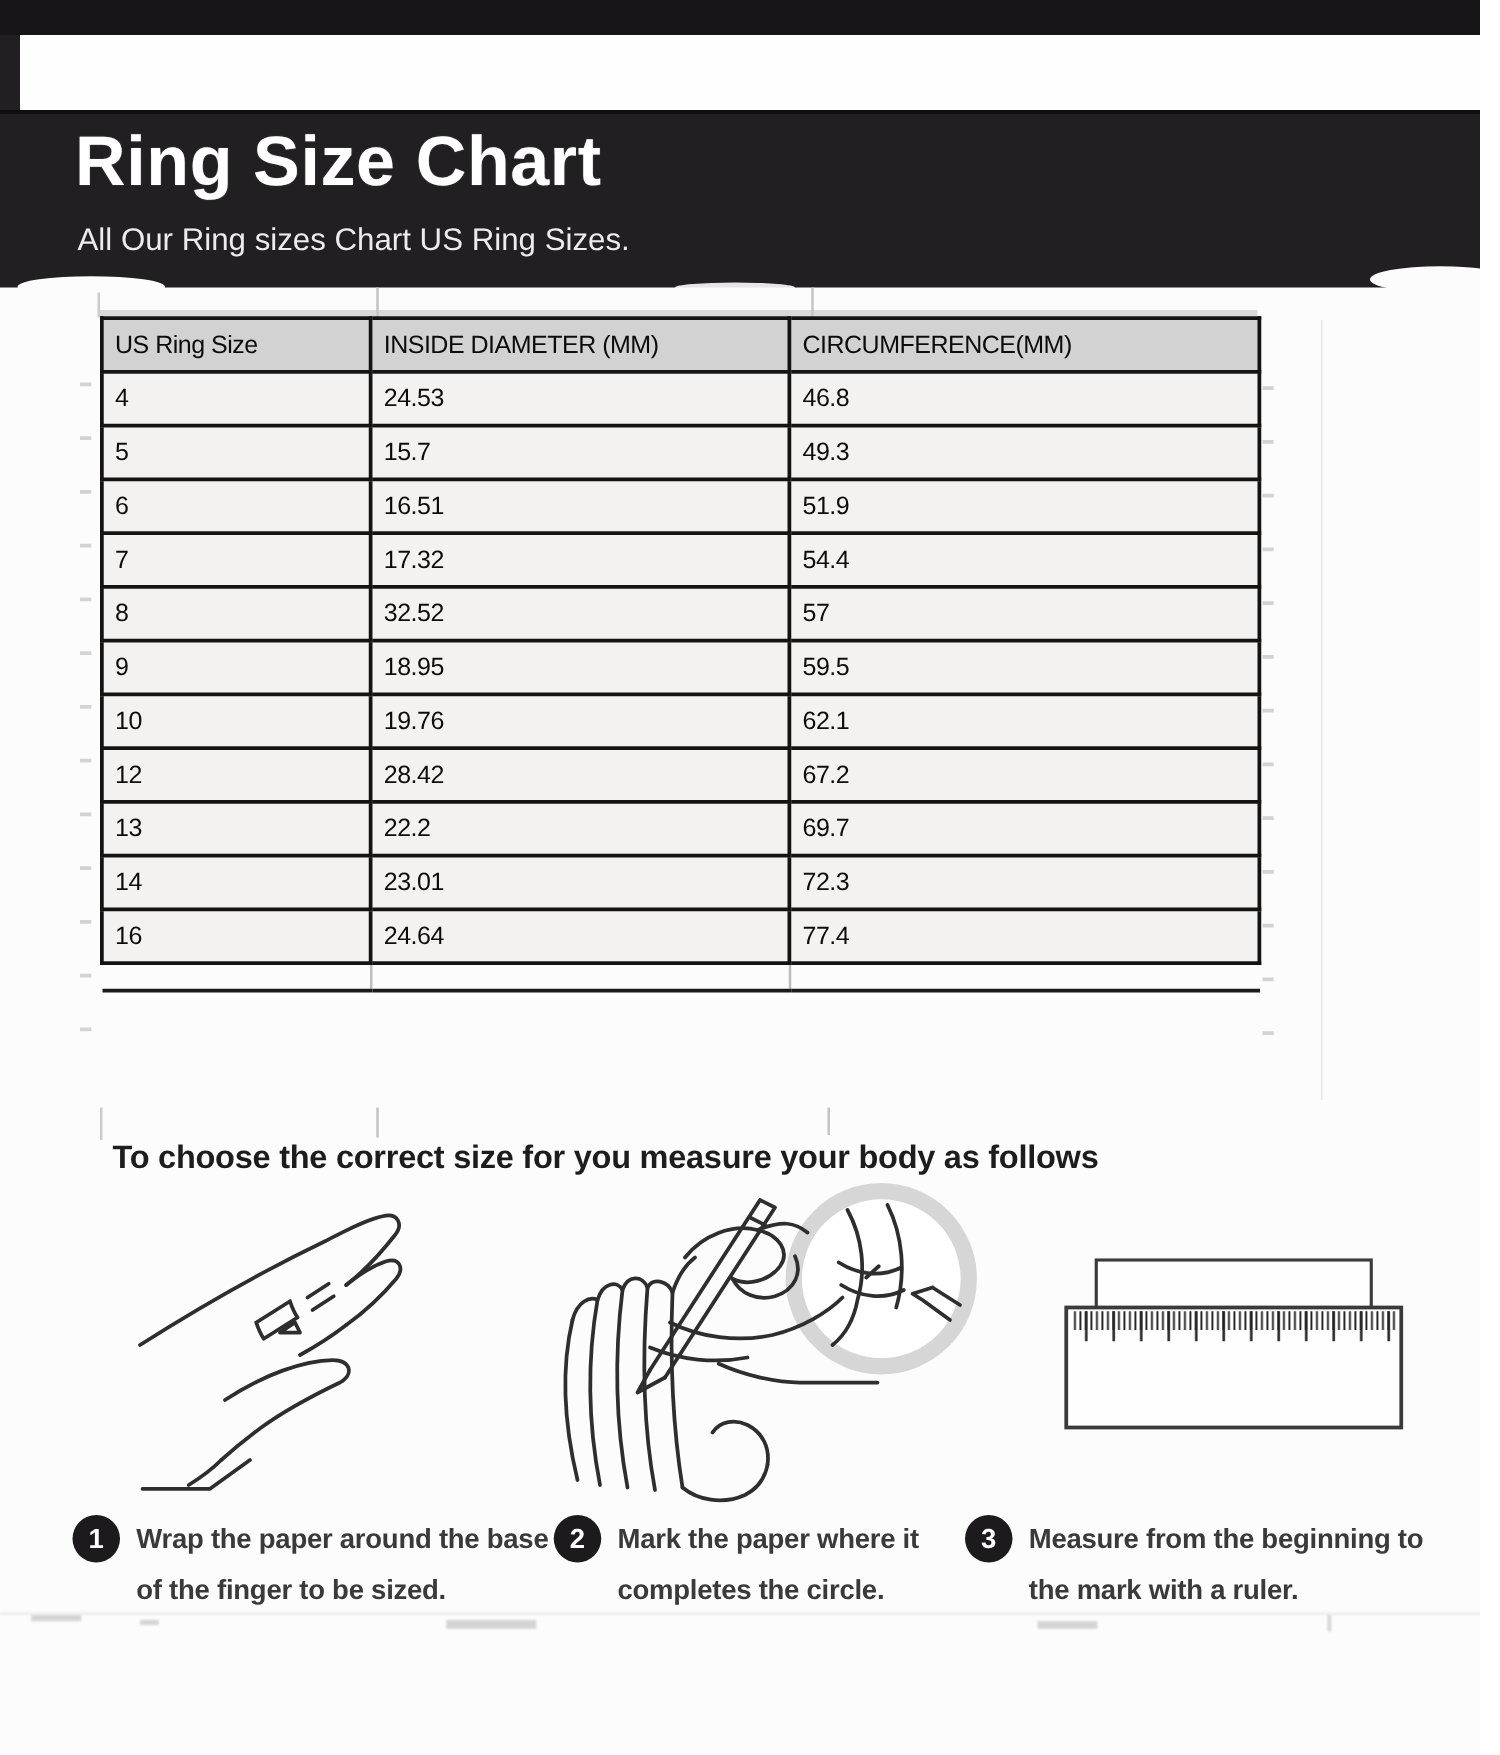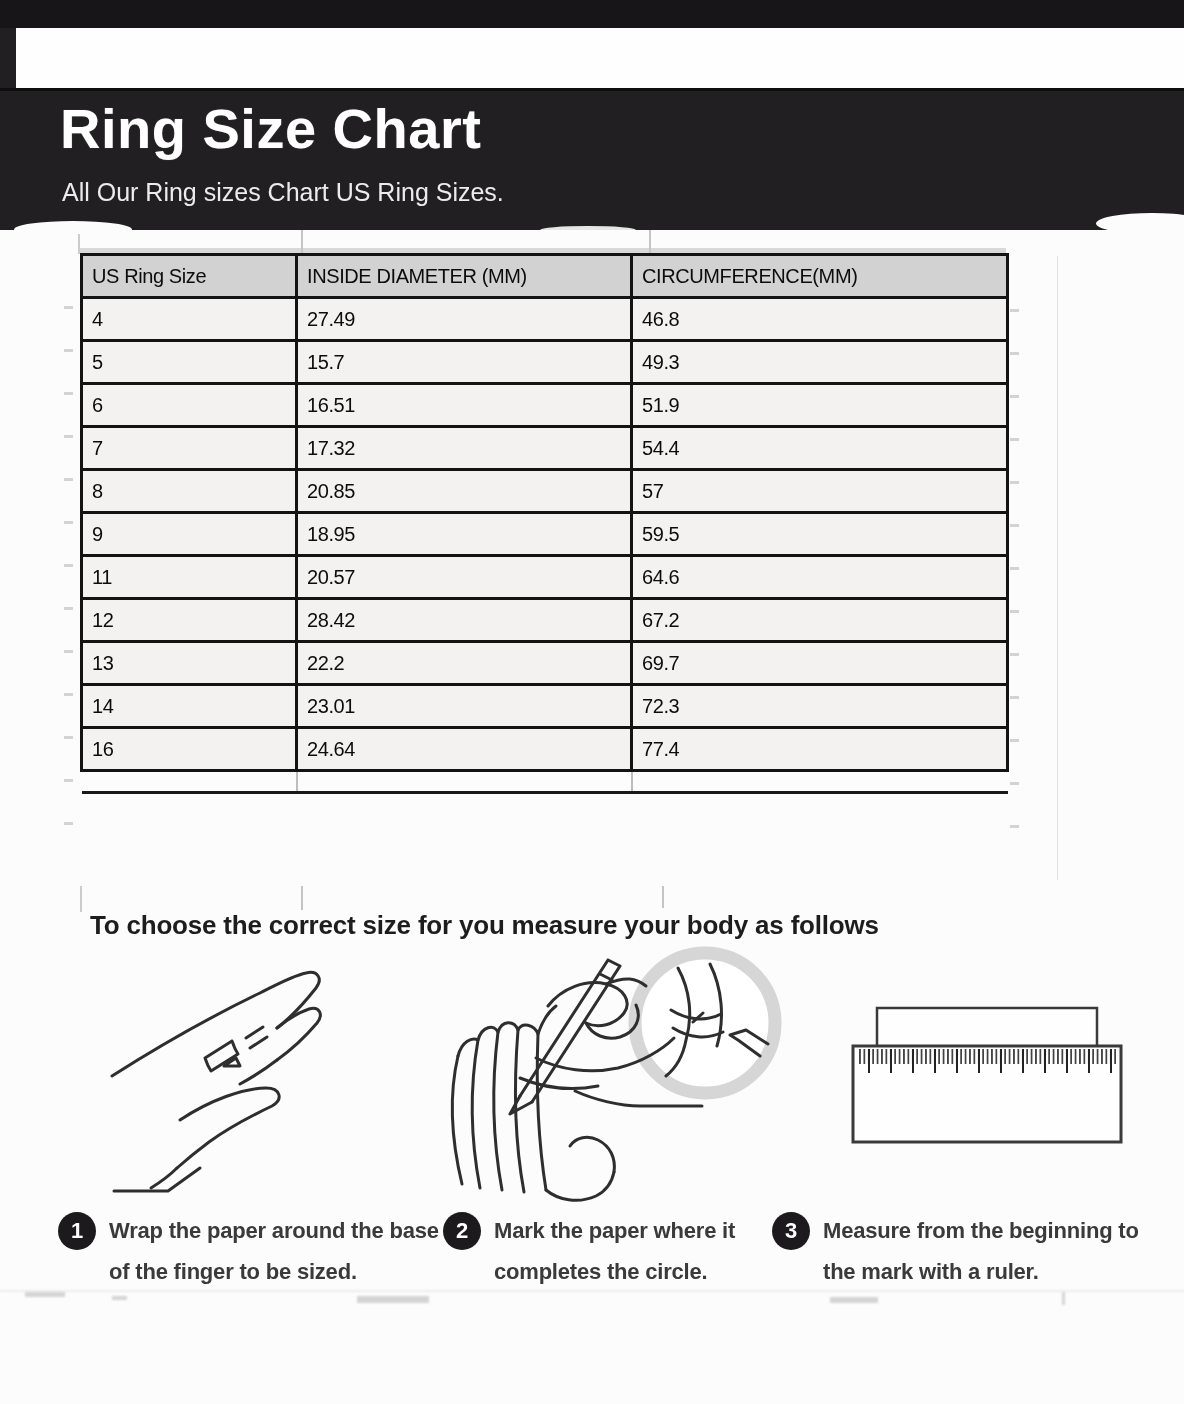--- a/index.html
+++ b/index.html
@@ -98,52 +98,52 @@
     <thead>
       <tr>
         <th>US Ring Size</th>
         <th>INSIDE DIAMETER (MM)</th>
         <th>CIRCUMFERENCE(MM)</th>
       </tr>
     </thead>
     <tbody>
         <tr>
           <td>4</td>
-          <td>27.49</td>
+          <td>24.53</td>
           <td>46.8</td>
         </tr>
         <tr>
           <td>5</td>
           <td>15.7</td>
           <td>49.3</td>
         </tr>
         <tr>
           <td>6</td>
           <td>16.51</td>
           <td>51.9</td>
         </tr>
         <tr>
           <td>7</td>
           <td>17.32</td>
           <td>54.4</td>
         </tr>
         <tr>
           <td>8</td>
-          <td>20.85</td>
+          <td>32.52</td>
           <td>57</td>
         </tr>
         <tr>
           <td>9</td>
           <td>18.95</td>
           <td>59.5</td>
         </tr>
         <tr>
-          <td>11</td>
-          <td>20.57</td>
-          <td>64.6</td>
+          <td>10</td>
+          <td>19.76</td>
+          <td>62.1</td>
         </tr>
         <tr>
           <td>12</td>
           <td>28.42</td>
           <td>67.2</td>
         </tr>
         <tr>
           <td>13</td>
           <td>22.2</td>
           <td>69.7</td>

